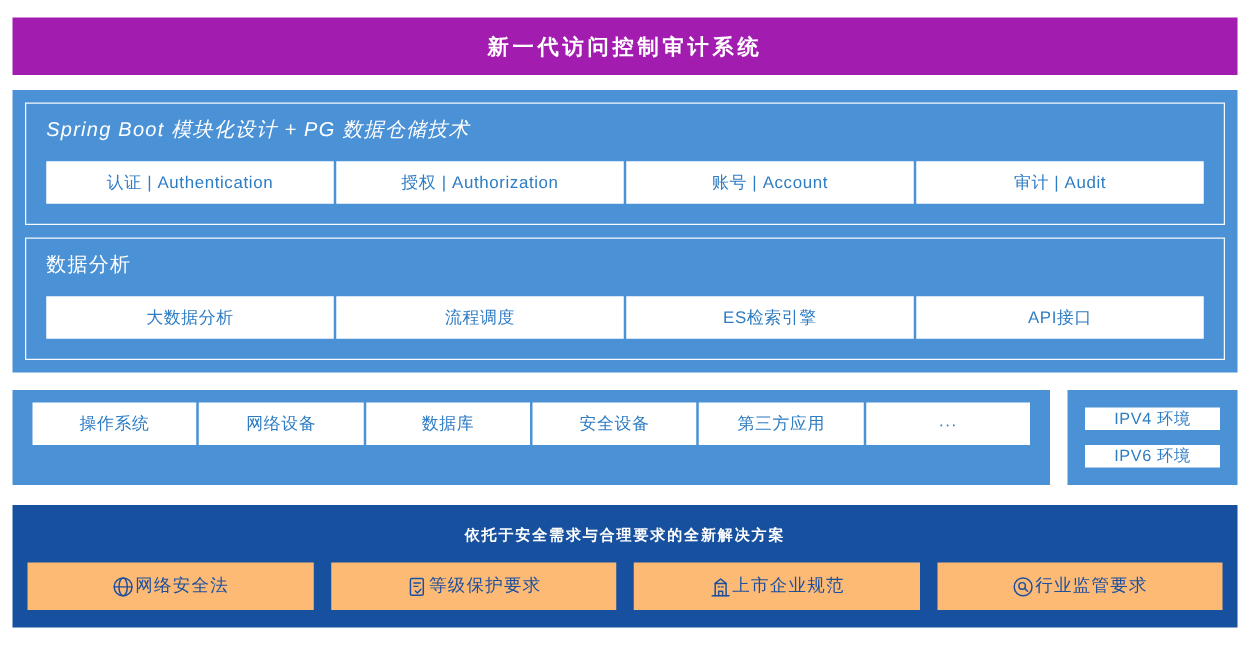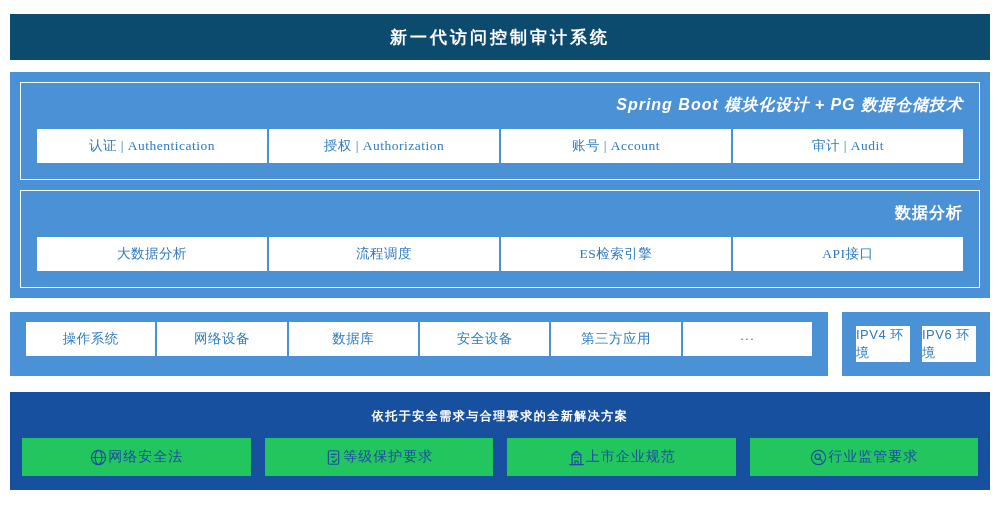--- a/index.html
+++ b/index.html
@@ -1,50 +1,50 @@
 <!DOCTYPE html>
 <html><head>
 <meta charset="utf-8">
 <style>
   html,body{margin:0;padding:0;background:#ffffff;}
   body{width:1000px;height:529px;overflow:hidden;
        font-family:"Liberation Sans","DejaVu Sans",sans-serif;}
   .page{position:relative;width:1000px;height:529px;box-sizing:border-box;}
 
   
-  .header{margin:14px 10px 0;height:46px;background:#0c4a6e;color:#ffffff;
+  .header{margin:14px 10px 0;height:46px;background:#a21caf;color:#ffffff;
           display:flex;align-items:center;justify-content:center;
           font-size:17px;font-weight:bold;letter-spacing:3px;}
 
   
   .platform{margin:12px 10px 0;background:#4a91d6;padding:10px;box-sizing:border-box;}
   .sub{border:1px solid rgba(255,255,255,.95);padding:10px 16px 16px;box-sizing:border-box;}
   .sub + .sub{margin-top:10px;}
-  .sub-title{color:#ffffff;font-size:16px;font-weight:bold;text-align:right;
+  .sub-title{color:#ffffff;font-size:16px;font-weight:normal;text-align:left;
              line-height:24px;margin-bottom:12px;letter-spacing:1px;}
   .sub-title.italic{font-style:italic;}
-  .box-row{display:flex;gap:2px;font-family:Liberation Serif, serif;}
+  .box-row{display:flex;gap:2px;}
   .wbox{flex:1;height:34px;background:#ffffff;display:flex;align-items:center;
         justify-content:center;color:#2e7cc3;font-size:13.5px;letter-spacing:.5px;}
 
   
   .collect-row{margin:14px 10px 0;display:flex;gap:14px;align-items:stretch;}
   .collect{flex:1;background:#4a91d6;padding:10px 16px 16px;box-sizing:border-box;}
   .collect-title{color:#ffffff;font-size:16px;font-weight:bold;text-align:center;
                  line-height:24px;margin-bottom:10px;letter-spacing:2px;}
-  .env{width:148px;background:#4a91d6;padding:14px;box-sizing:border-box;
-       display:flex;flex-direction:row;gap:12px;}
+  .env{width:136px;background:#4a91d6;padding:14px;box-sizing:border-box;
+       display:flex;flex-direction:column;gap:12px;}
   .env .wbox{height:auto;flex:1;font-size:13px;}
 
   
   .solution{margin:16px 10px 0;background:#17509e;padding:12px 12px 14px;box-sizing:border-box;}
   .solution-title{color:#ffffff;font-size:12px;font-weight:bold;text-align:center;
                   line-height:24px;margin-bottom:10px;letter-spacing:1.5px;}
   .sol-row{display:flex;gap:14px;}
-  .sol-box{flex:1;height:38px;background:#22c55e;display:flex;align-items:center;
+  .sol-box{flex:1;height:38px;background:#fdba74;display:flex;align-items:center;
            justify-content:center;gap:0;color:#1c4f9e;font-size:14px;letter-spacing:1px;}
   .icon{width:19px;height:19px;display:inline-flex;flex:0 0 auto;}
   .icon svg{width:100%;height:100%;stroke:#1c4f9e;fill:none;stroke-width:1.5;
             stroke-linecap:round;stroke-linejoin:round;}
 </style>
 </head>
 <body>
 
 <div class="page">
 

